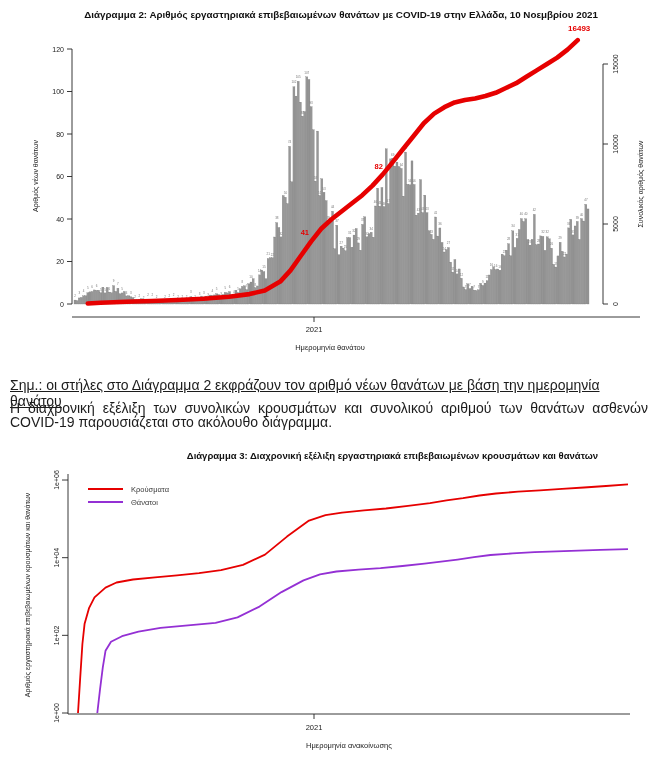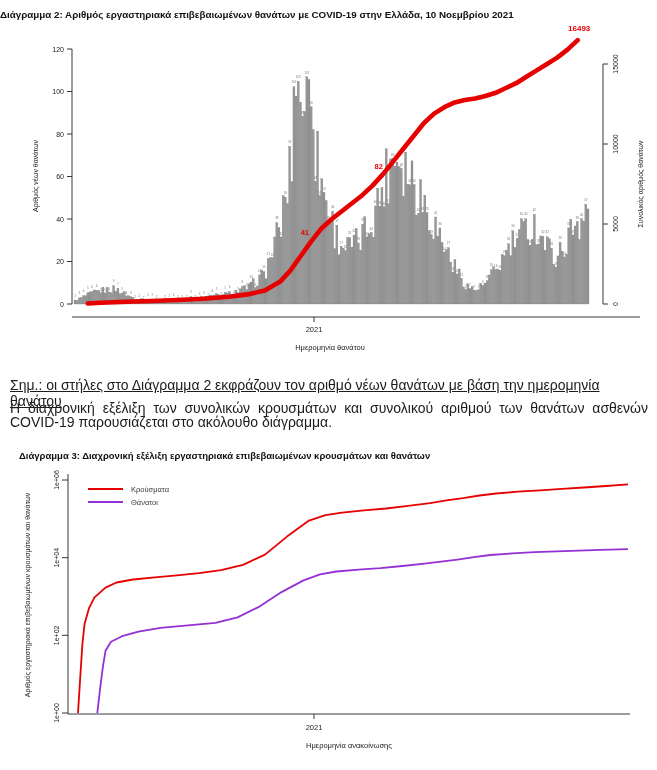--- a/index.html
+++ b/index.html
@@ -1,19 +1,19 @@
 <!DOCTYPE html>
 <html><head>
 <meta charset="utf-8">
 <style>
   html,body{margin:0;padding:0;background:#fff;}
   body{width:657px;height:770px;position:relative;font-family:"Liberation Sans",sans-serif;overflow:hidden;}
-  .fig-title{position:absolute;left:0;width:598px;text-align:left;font-weight:bold;color:#111;}
+  .fig-title{position:absolute;left:0;width:598px;text-align:right;font-weight:bold;color:#111;}
   .t2{top:9px;font-size:9.8px;}
-  .t3{top:450px;font-size:9.5px;margin-left:19px;}
+  .t3{top:450px;font-size:9.5px;}
   .note{position:absolute;left:10px;top:377px;right:14px;font-size:14px;color:#1c1c1c;text-decoration:underline;}
   .para{position:absolute;left:10px;top:402px;right:9px;font-size:14px;line-height:13.5px;text-align:justify;color:#1c1c1c;}
   svg{position:absolute;left:0;}
   #chart1{top:24px;}
   #chart2{top:462px;}
   svg text{font-family:"Liberation Sans",sans-serif;}
 </style>
 </head>
 <body>
 

